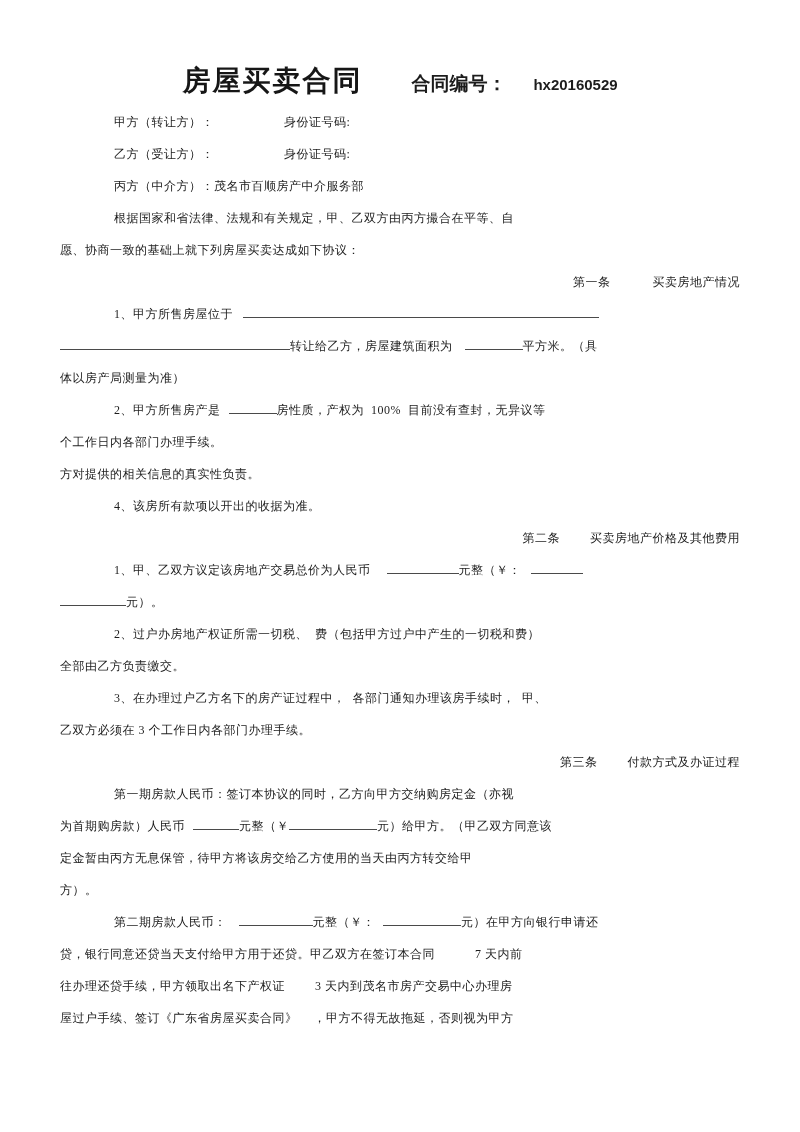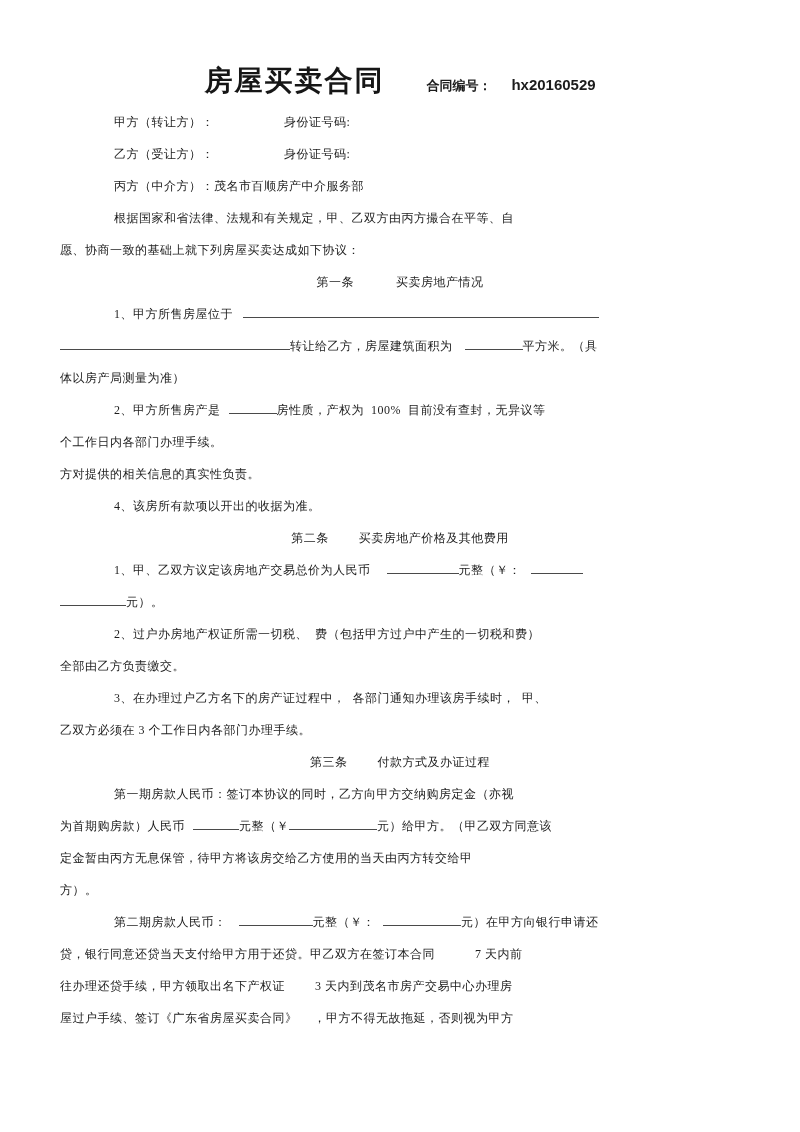--- a/index.html
+++ b/index.html
@@ -14,29 +14,30 @@
     width:800px;height:1132px;
     position:relative;
     background:#ffffff;
   }
   .title-row{
     display:flex;
     justify-content:center;
     align-items:baseline;
     padding-top:62px;
     height:40px;
+    gap:7px;
   }
   .doc-title{
     font-size:28px;
     font-weight:bold;
     letter-spacing:2px;
     color:#161616;
   }
   .no-label{
-    font-size:13px;
+    font-size:19px;
     font-weight:bold;
     margin-left:42px;
     color:#1c1c1c;
   }
   .no-value{
     font-size:15px;
     font-weight:bold;
     margin-left:20px;
     color:#1c1c1c;
     font-family:"Liberation Sans","DejaVu Sans",sans-serif;
@@ -46,21 +47,21 @@
     width:680px;
   }
   .ln{
     height:32px;
     line-height:32px;
     font-size:12px;
     letter-spacing:0.5px;
     white-space:nowrap;
   }
   .ln.indent{ padding-left:54px; }
-  .ln.center{ text-align:center; }
+  .ln.center{ text-align:right; }
   .txt{ white-space:pre; }
   .blank{
     display:inline-block;
     height:1em;
     border-bottom:1px solid #4a4a4a;
     vertical-align:baseline;
   }
   .gap{ display:inline-block; height:1px; }
 </style>
 </head>

